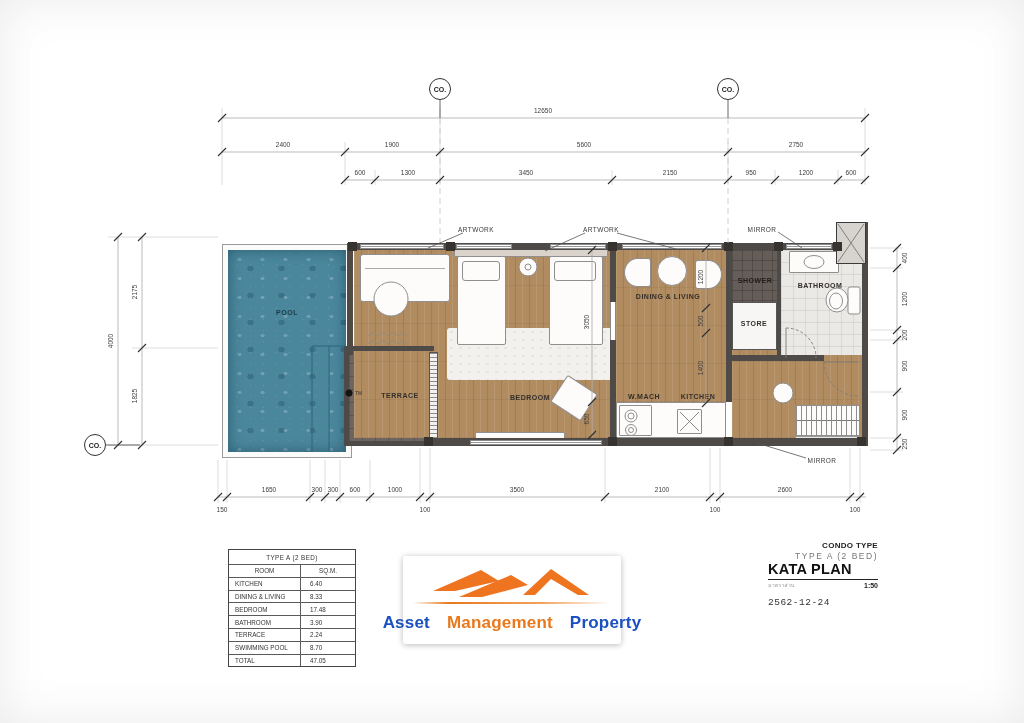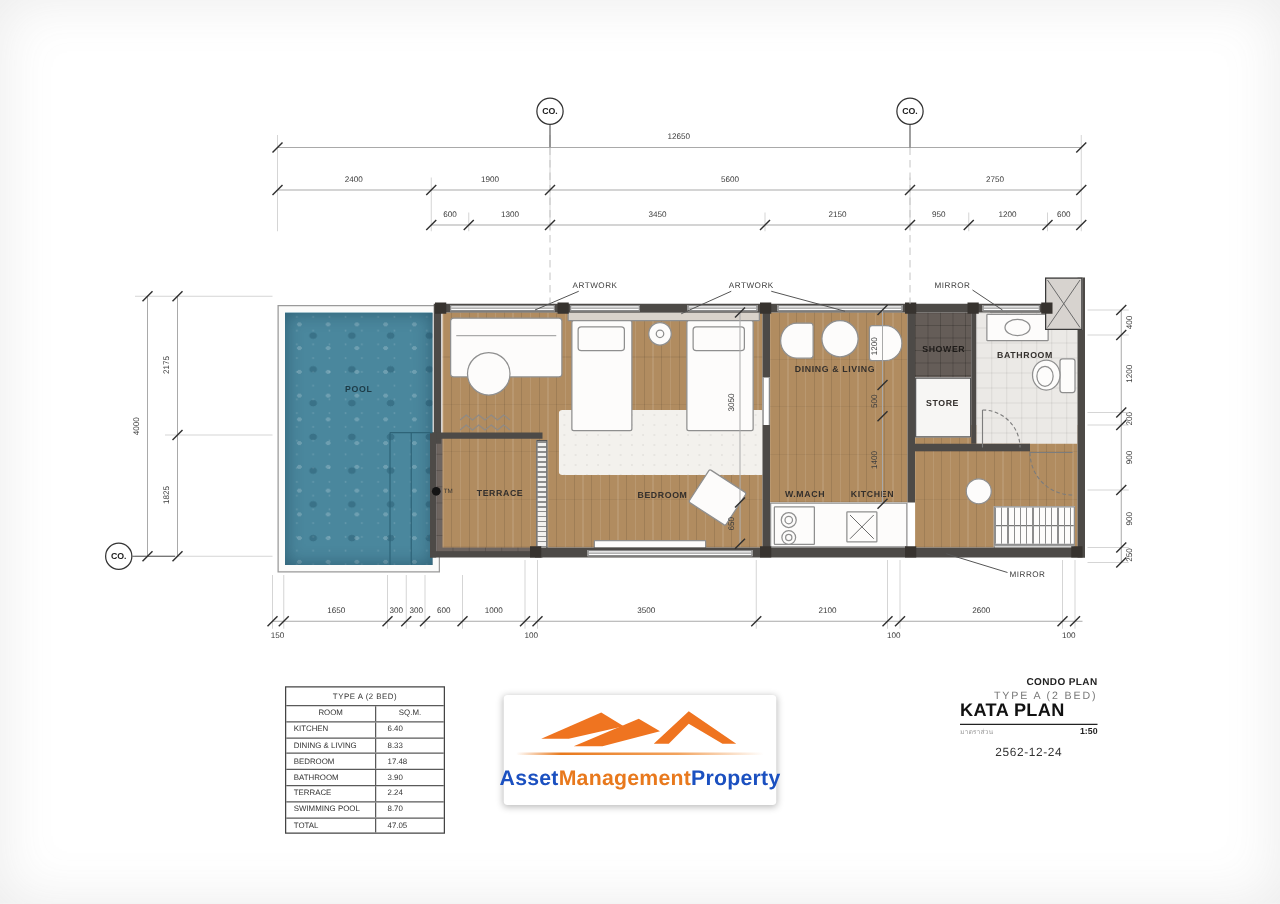--- a/index.html
+++ b/index.html
@@ -67,32 +67,32 @@
   .atable .c1 { width:72px; border-right:1px solid #5a5a5a; display:flex; align-items:center; padding-left:6px; }
   .atable .c2 { flex:1; display:flex; align-items:center; padding-left:9px; }
   .atable .ctr { justify-content:center; padding-left:0; }
 
   
   .logo-card { position:absolute; left:403px; top:556px; width:218px; height:88px; background:#fff;
                border-radius:3px; box-shadow:0 1px 6px rgba(0,0,0,.28); z-index:5; }
   .logo-line { position:absolute; left:10px; right:10px; top:46px; height:2px;
                background:linear-gradient(90deg, rgba(232,121,29,0), #e8791d 18%, #f2a35e 65%, rgba(232,121,29,0)); }
   .logo-text { position:absolute; bottom:11px; width:100%; display:flex; justify-content:center;
-               font-weight:bold; font-size:17px; letter-spacing:.2px; }
+               gap:17px; font-weight:bold; font-size:17px; letter-spacing:.2px; }
   .blue { color:#1b50c0; } .orange { color:#e8791d; }
 
   
   .tb { position:absolute; left:768px; width:110px; color:#222; }
   .tb-project { top:541px; text-align:right; font-size:8px; font-weight:bold; letter-spacing:.3px; }
   .tb-unit { top:551px; text-align:right; font-size:8.5px; color:#777; letter-spacing:1.5px; }
   .tb-drawing { top:561px; font-size:14.5px; font-weight:bold; color:#111; letter-spacing:.3px;
                 border-bottom:1.6px solid #222; padding-bottom:2px; }
   .tb-scale { top:581px; display:flex; justify-content:space-between; align-items:center; }
   .tb-scale .sl { font-size:5.5px; color:#999; } .tb-scale .sv { font-size:7px; font-weight:bold; }
-  .tb-date { top:597px; text-align:center; font-size:9.5px; color:#333; letter-spacing:.5px; }
+  .tb-date { top:597px; text-align:left; font-size:9.5px; color:#333; letter-spacing:.5px;font-family:Liberation Mono, monospace; }
 </style>
 </head>
 <body>
 
 <div class="sheet">
 
   <div class="abs pool-deck" style="left:222px; top:244px; width:130px; height:214px;"></div>
   <div class="abs pool-water" style="left:228px; top:250px; width:118px; height:202px;"></div>
   <div class="abs tile-dark" style="left:349px; top:350px; width:83px; height:92px;"></div>
   <div class="abs wood" style="left:354px; top:250px; width:256px; height:188px;"></div>
@@ -428,21 +428,21 @@
       <polygon points="94,33 122,7 160,33 149,33 122,17 106,33" fill="#ef7420"></polygon>
     </svg>
     <div class="logo-line"></div>
     <div class="logo-text">
       <span class="blue">Asset</span>
       <span class="orange">Management</span>
       <span class="blue">Property</span>
     </div>
   </div>
 
-  <div class="tb tb-project">CONDO PLAN</div>
+  <div class="tb tb-project">CONDO TYPE</div>
   <div class="tb tb-unit">TYPE A (2 BED)</div>
   <div class="tb tb-drawing">KATA PLAN</div>
   <div class="tb tb-scale">
     <span class="sl">มาตราส่วน</span>
     <span class="sv">1:50</span>
   </div>
   <div class="tb tb-date">2562-12-24</div>
 
 </div>
 

